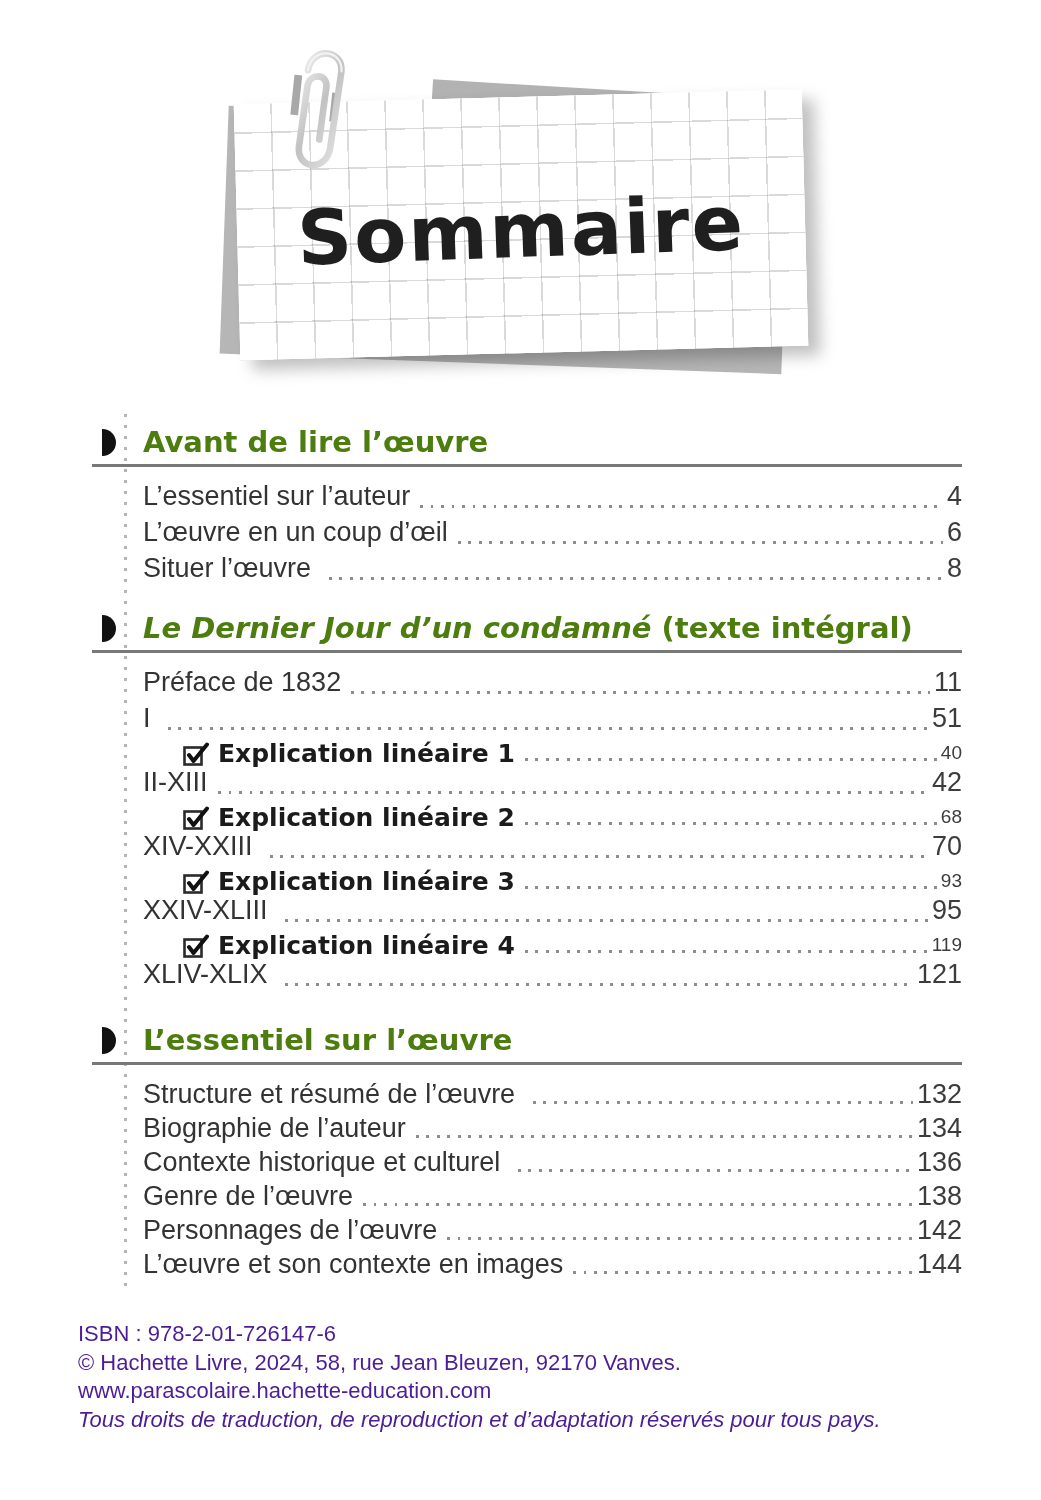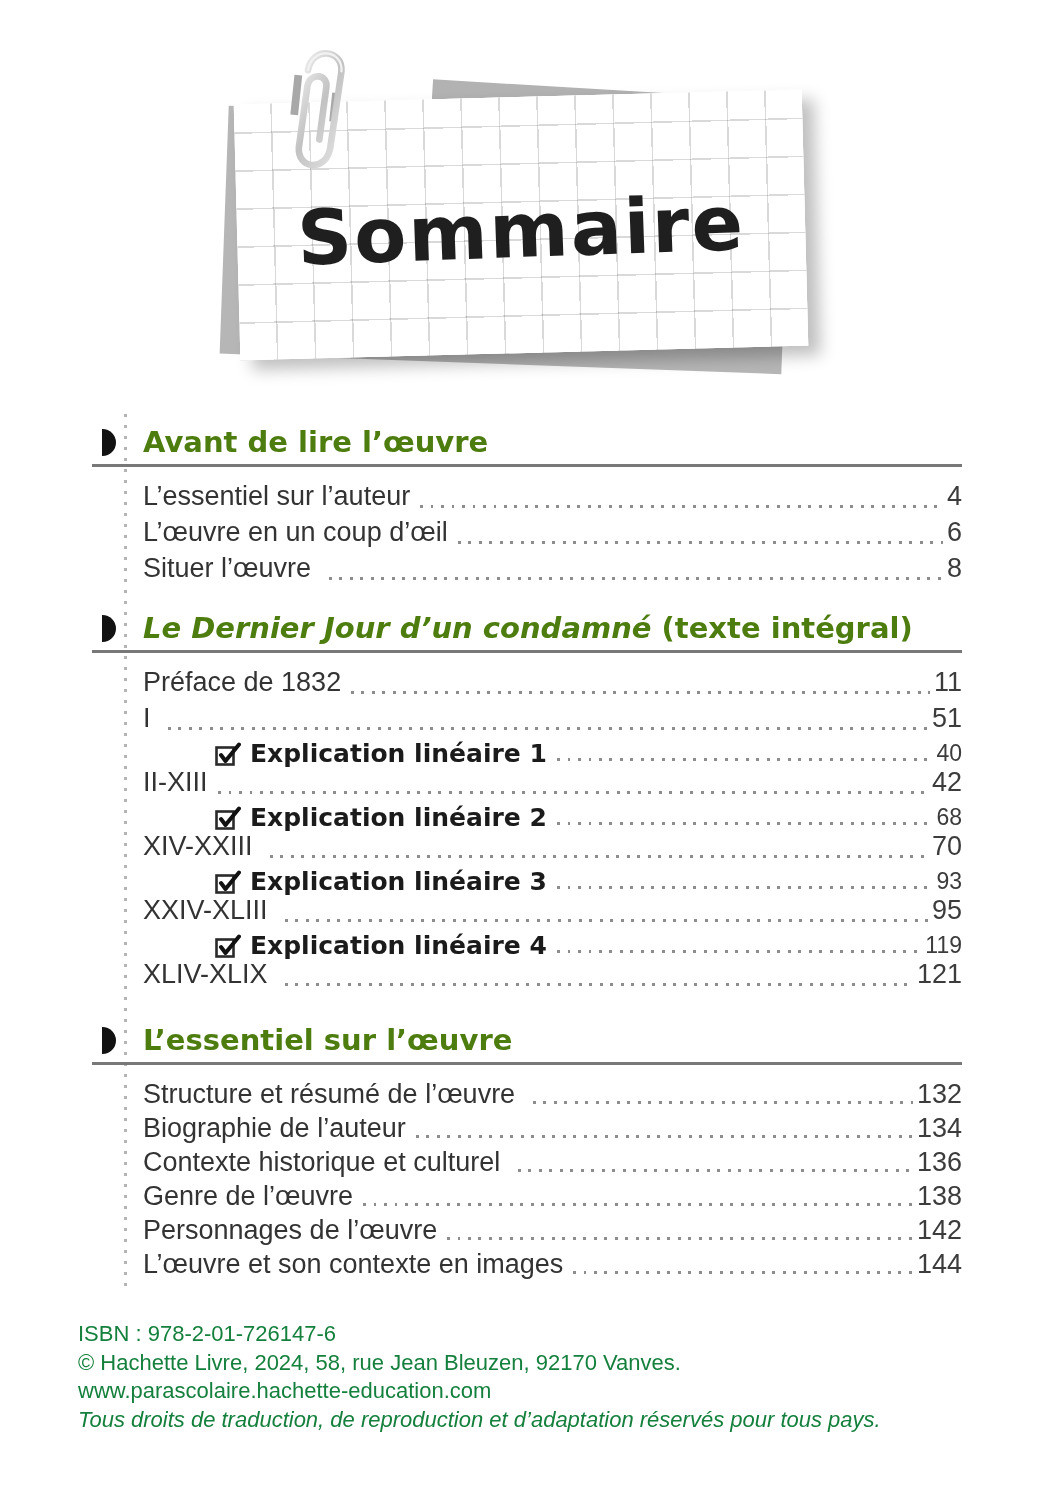--- a/index.html
+++ b/index.html
@@ -37,29 +37,29 @@
           border-radius:0 14px 14px 0;}
   .rule{border-bottom:3px solid #787878;margin-top:2px;}
   .rows{padding-left:51px;margin-top:14px;}
   .row{display:flex;align-items:baseline;height:36px;
        font-size:27px;color:#333;font-weight:300;}
   .sec3 .row{height:34px;justify-content:center;}
   .row .lbl{white-space:pre;}
   .row .dots{flex:1;align-self:flex-end;height:3px;margin:0 4px 9px 10px;
              background:repeating-linear-gradient(90deg,#8d8d8d 0 2.6px,transparent 2.6px 10.5px);}
   .row .pg{color:#3c3c3c;}
-  .row.expl{height:28px;margin-left:72px;align-items:center;
+  .row.expl{height:28px;margin-left:40px;align-items:center;
             font-family:"DejaVu Sans",sans-serif;font-weight:700;font-size:25px;color:#1b1b1b;}
   .row.expl .dots{margin-bottom:6px;}
-  .row.expl .pg{font-family:"Liberation Sans",sans-serif;font-weight:300;font-size:23px;}
+  .row.expl .pg{font-family:"Liberation Sans",sans-serif;font-weight:300;font-size:19px;}
   .cbx{width:26px;height:26px;margin-right:9px;flex:0 0 auto;position:relative;top:2px;}
 
   
   .footer{position:absolute;left:78px;top:1320px;width:900px;
-          font-size:22px;line-height:28.5px;color:#15803d;}
+          font-size:22px;line-height:28.5px;color:#4c1d95;}
   .footer .f-italic{font-style:italic;}
 </style>
 </head>
 <body>
 
 <div class="page">
 
   <div class="note-area">
     <div class="note-strip"></div>
     <div class="note-back"></div>

